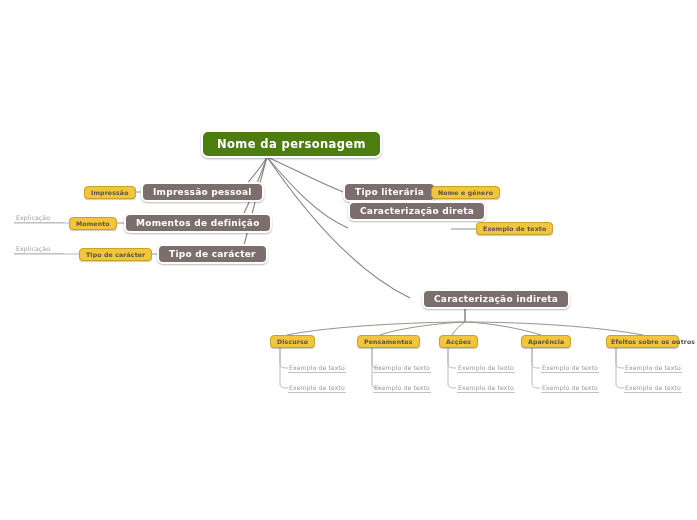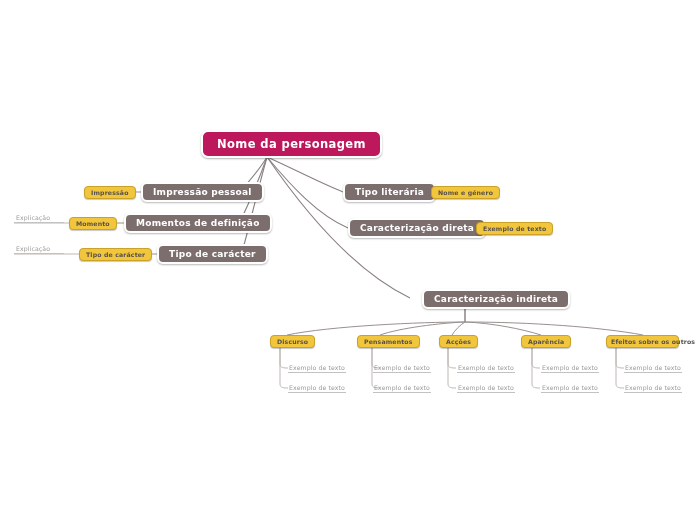--- a/index.html
+++ b/index.html
@@ -34,21 +34,21 @@
     position: absolute;
     box-sizing: border-box;
     white-space: nowrap;
     display: flex;
     align-items: center;
     justify-content: center;
   }
 
   
   .node-root {
-    background: #be185d;
+    background: #4d7c0f;
     color: #ffffff;
     border: 2px solid #ffffff;
     border-radius: 7px;
     font-size: 11.5px;
     font-weight: bold;
     letter-spacing: 0.4px;
     padding: 0 14px;
     height: 28px;
     box-shadow: 0 1px 2px rgba(0,0,0,0.30);
   }
@@ -175,21 +175,21 @@
   <div class="node node-branch" style="left:157px; top:244px;">Tipo de carácter</div>
 
   <div class="node node-tag" style="left:79px; top:248px;">Tipo de carácter</div>
 
   <div class="node node-text left-lead" style="left:14px; top:243px; width:50px;">Explicação</div>
 
   <div class="node node-branch" style="left:343px; top:182px;">Tipo literária</div>
 
   <div class="node node-tag" style="left:431px; top:186px;">Nome e género</div>
 
-  <div class="node node-branch" style="left:348px; top:218px;">Caracterização direta</div>
+  <div class="node node-branch" style="left:348px; top:201px;">Caracterização direta</div>
 
   <div class="node node-tag" style="left:476px; top:222px;">Exemplo de texto</div>
 
   <div class="node node-branch" style="left:422px; top:289px;">Caracterização indireta</div>
 
   <div class="node node-tag" style="left:270px; top:335px;">Discurso</div>
   <div class="node node-text" style="left:288px; top:362px; width:58px;">Exemplo de texto</div>
   <div class="node node-text" style="left:288px; top:382px; width:58px;">Exemplo de texto</div>
 
   <div class="node node-tag" style="left:357px; top:335px;">Pensamentos</div>

